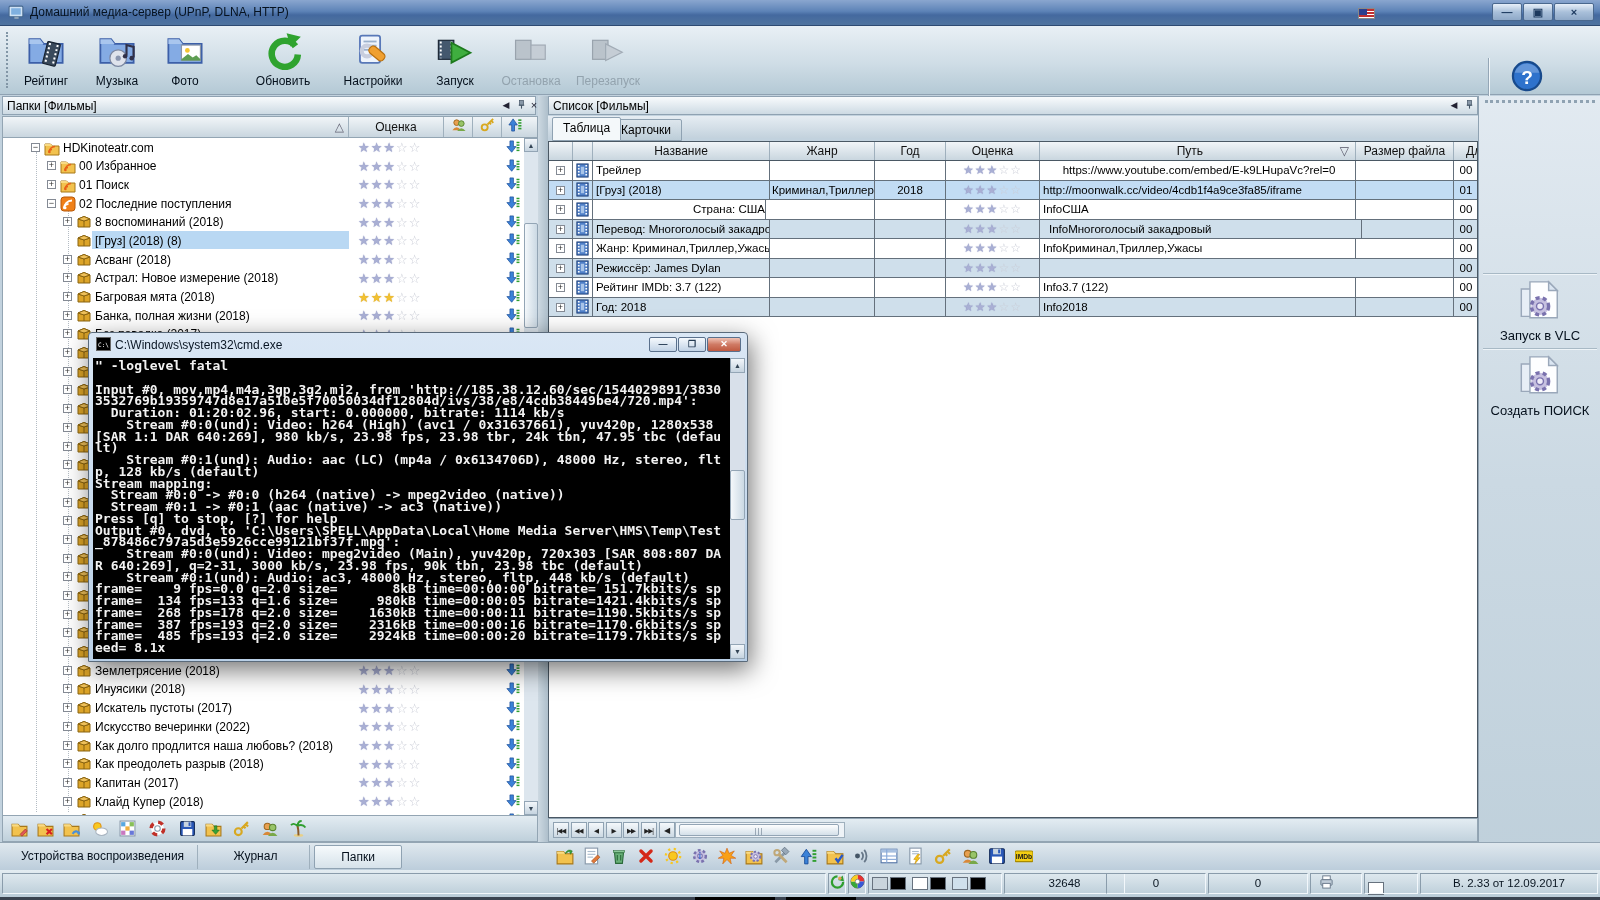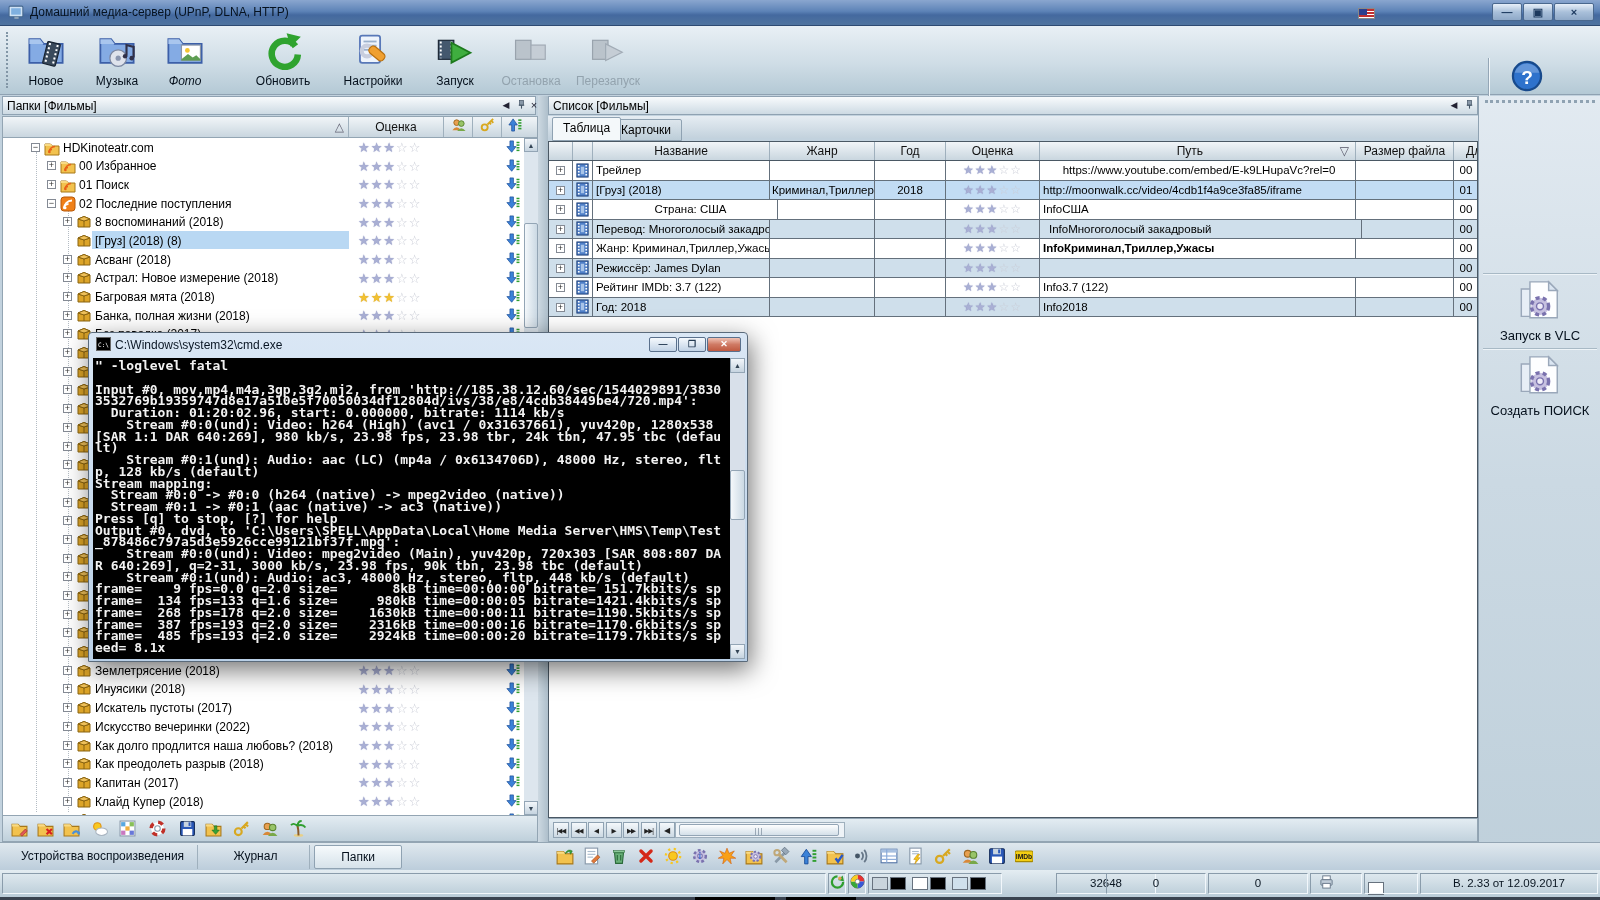--- a/index.html
+++ b/index.html
@@ -115,31 +115,31 @@
     <span id="gripper"></span>
     <div id="toolbar-buttons">
         <div class="tbtn" style="margin-left: 14px; width: 64px;"><span class="ico"><svg width="38" height="38" viewBox="0 0 32 32">
               <path d="M2 6 h9 l3 4 h16 v16 H2 Z" fill="#84abe4" stroke="#3c5fa8" stroke-width="1.5"></path>
               <path d="M2 6 h9 l3 4 H2 Z" fill="#a9c6ee"></path>
               <g transform="rotate(14 21 19)">
                 <rect x="15" y="9" width="11" height="19" rx="1" fill="#3a4a5c" stroke="#172230"></rect>
                 <line x1="17.2" y1="10" x2="17.2" y2="28" stroke="#fff" stroke-width="1.7" stroke-dasharray="1.7 1.9"></line>
                 <line x1="23.8" y1="10" x2="23.8" y2="28" stroke="#fff" stroke-width="1.7" stroke-dasharray="1.7 1.9"></line>
               </g>
-            </svg></span><div class="tlbl">Новое</div></div>
+            </svg></span><div class="tlbl">Рейтинг</div></div>
         <div class="tbtn" style="margin-left: 10px; width: 58px;"><span class="ico"><svg width="38" height="38" viewBox="0 0 32 32">
               <path d="M2 6 h9 l3 4 h16 v16 H2 Z" fill="#84abe4" stroke="#3c5fa8" stroke-width="1.5"></path>
               <path d="M2 6 h9 l3 4 H2 Z" fill="#a9c6ee"></path>
               <circle cx="17" cy="22" r="7" fill="#dfe3ec" stroke="#7a86a0"></circle>
               <circle cx="17" cy="22" r="2.2" fill="#8a96b0"></circle>
               <path d="M24 20 v-9 l6 1.5 v9" stroke="#303048" stroke-width="1.8" fill="none"></path>
               <circle cx="22.8" cy="20.5" r="1.9" fill="#303048"></circle>
               <circle cx="28.4" cy="22" r="1.9" fill="#303048"></circle>
             </svg></span><div class="tlbl">Музыка</div></div>
-        <div class="tbtn" style="margin-left: 13px; width: 52px; font-style: italic;"><span class="ico"><svg width="38" height="38" viewBox="0 0 32 32">
+        <div class="tbtn" style="margin-left: 13px; width: 52px;"><span class="ico"><svg width="38" height="38" viewBox="0 0 32 32">
               <path d="M2 6 h9 l3 4 h16 v16 H2 Z" fill="#84abe4" stroke="#3c5fa8" stroke-width="1.5"></path>
               <path d="M2 6 h9 l3 4 H2 Z" fill="#a9c6ee"></path>
               <rect x="13" y="11" width="16" height="13" fill="#fff" stroke="#8a96a8"></rect>
               <circle cx="18" cy="15.5" r="2" fill="#f4c430"></circle>
               <path d="M13 23 l5.5-4.5 4 3 3-2 3.5 3.5 v1 H13z" fill="#5e9e52"></path>
             </svg></span><div class="tlbl">Фото</div></div>
         <div class="tbtn" style="margin-left: 37px; width: 70px;"><span class="ico"><svg width="38" height="38" viewBox="0 0 32 32">
               <path d="M26.5 12 A11 11 0 1 0 28.5 19" fill="none" stroke="#2fa32f" stroke-width="5.5"></path>
               <path d="M19 1 l12 3 -8.5 8.5z" fill="#2fa32f"></path>
             </svg></span><div class="tlbl">Обновить</div></div>
@@ -907,21 +907,21 @@
         </div>
         <div class="trw">
           <span class="xbox">+</span>
           <span class="tcell" style="left: 0px; width: 24px;"></span>
           <span class="tcell" style="left: 24px; width: 20px; padding: 1.5px 0px 0px 2px;"><span class="ico"><svg width="15" height="15" viewBox="0 0 16 16">
                 <rect x="2" y="1" width="12" height="14" fill="#5080c8" stroke="#1c3c74"></rect>
                 <line x1="4" y1="2" x2="4" y2="15" stroke="#fff" stroke-width="1.8" stroke-dasharray="1.6 1.6"></line>
                 <line x1="12" y1="2" x2="12" y2="15" stroke="#fff" stroke-width="1.8" stroke-dasharray="1.6 1.6"></line>
                 <rect x="6.2" y="4" width="3.6" height="8" fill="#a8c4e8"></rect>
               </svg></span></span>
-          <span class="tcell" style="left: 52px; width: 177px; text-align: center; padding-left: 3px;">Страна: США</span>
+          <span class="tcell" style="left: 40px; width: 177px; text-align: right; padding-left: 3px;">Страна: США</span>
           <span class="tcell" style="left: 221px; width: 105px; text-align: left; padding-left: 2px;"></span>
           <span class="tcell" style="left: 326px; width: 71px; text-align: center; padding-left: 0px;"></span>
           <span class="tcell" style="left: 397px; width: 94px; text-align: center; padding-left: 0px;"><span class="stars" style="font-size: 12px; position: static;"><span class="st f">★</span><span class="st f">★</span><span class="st f">★</span><span class="st e">☆</span><span class="st e">☆</span></span></span>
           <span class="tcell" style="left: 491px; width: 316px; text-align: left; padding-left: 3px;">InfoСША</span>
           <span class="tcell" style="left: 807px; width: 98px; text-align: left; padding-left: 2px;"></span>
           <span class="tcell" style="left: 905px; width: 25px; text-align: center; padding-left: 0px;">00</span>
         </div>
         <div class="trw alt">
           <span class="xbox">+</span>
           <span class="tcell" style="left: 0px; width: 24px;"></span>
@@ -945,21 +945,21 @@
           <span class="tcell" style="left: 24px; width: 20px; padding: 1.5px 0px 0px 2px;"><span class="ico"><svg width="15" height="15" viewBox="0 0 16 16">
                 <rect x="2" y="1" width="12" height="14" fill="#5080c8" stroke="#1c3c74"></rect>
                 <line x1="4" y1="2" x2="4" y2="15" stroke="#fff" stroke-width="1.8" stroke-dasharray="1.6 1.6"></line>
                 <line x1="12" y1="2" x2="12" y2="15" stroke="#fff" stroke-width="1.8" stroke-dasharray="1.6 1.6"></line>
                 <rect x="6.2" y="4" width="3.6" height="8" fill="#a8c4e8"></rect>
               </svg></span></span>
           <span class="tcell" style="left: 44px; width: 177px; text-align: left; padding-left: 3px;">Жанр: Криминал,Триллер,Ужасы</span>
           <span class="tcell" style="left: 221px; width: 105px; text-align: left; padding-left: 2px;"></span>
           <span class="tcell" style="left: 326px; width: 71px; text-align: center; padding-left: 0px;"></span>
           <span class="tcell" style="left: 397px; width: 94px; text-align: center; padding-left: 0px;"><span class="stars" style="font-size: 12px; position: static;"><span class="st f">★</span><span class="st f">★</span><span class="st f">★</span><span class="st e">☆</span><span class="st e">☆</span></span></span>
-          <span class="tcell" style="left: 491px; width: 316px; text-align: left; padding-left: 3px; font-weight: bold;">InfoКриминал,Триллер,Ужасы</span>
+          <span class="tcell" style="left: 491px; width: 316px; text-align: left; padding-left: 3px;">InfoКриминал,Триллер,Ужасы</span>
           <span class="tcell" style="left: 807px; width: 98px; text-align: left; padding-left: 2px;"></span>
           <span class="tcell" style="left: 905px; width: 25px; text-align: center; padding-left: 0px;">00</span>
         </div>
         <div class="trw alt">
           <span class="xbox">+</span>
           <span class="tcell" style="left: 0px; width: 24px;"></span>
           <span class="tcell" style="left: 24px; width: 20px; padding: 1.5px 0px 0px 2px;"><span class="ico"><svg width="15" height="15" viewBox="0 0 16 16">
                 <rect x="2" y="1" width="12" height="14" fill="#5080c8" stroke="#1c3c74"></rect>
                 <line x1="4" y1="2" x2="4" y2="15" stroke="#fff" stroke-width="1.8" stroke-dasharray="1.6 1.6"></line>
                 <line x1="12" y1="2" x2="12" y2="15" stroke="#fff" stroke-width="1.8" stroke-dasharray="1.6 1.6"></line>
@@ -1166,21 +1166,21 @@
             <circle cx="8" cy="8" r="2.4" fill="#fff" stroke="#888"></circle>
           </svg></span></span>
     <span class="scell" style="left:868px;width:134px" id="st-swatches">
         <span class="swatch" style="left: 3px; top: 3px; background: rgb(201, 212, 220);"></span>
         <span class="swatch" style="left: 21px; top: 3px; background: rgb(0, 0, 0);"></span>
         <span class="swatch" style="left: 43px; top: 3px; background: rgb(255, 255, 255);"></span>
         <span class="swatch" style="left: 61px; top: 3px; background: rgb(0, 0, 0);"></span>
         <span class="swatch" style="left: 83px; top: 3px; background: rgb(207, 224, 236);"></span>
         <span class="swatch" style="left: 101px; top: 3px; background: rgb(0, 0, 0);"></span>
       </span>
-    <span class="scell" style="left:1056px;width:100px">32648</span>
+    <span class="scell" style="left:1004px;width:121px">32648</span>
     <span class="scell" style="left:1106px;width:100px">0</span>
     <span class="scell" style="left:1208px;width:100px">0</span>
     <span class="scell" style="left:1310px;width:52px" id="st-printer"><span class="ico"><svg width="15" height="15" viewBox="0 0 16 16">
             <rect x="2" y="6" width="12" height="6" rx="1" fill="#c0ccd8" stroke="#68788a"></rect>
             <rect x="4" y="2" width="8" height="4" fill="#fff" stroke="#68788a"></rect>
             <rect x="4" y="10" width="8" height="5" fill="#fff" stroke="#68788a"></rect>
           </svg></span><span class="swatch" style="left: 30px; top: 3px; background: rgb(255, 255, 255); position: relative; display: inline-block; vertical-align: middle; margin-left: 4px;"></span></span>
     <span class="scell" style="left:1364px;width:54px"></span>
     <span class="scell" style="left:1420px;width:178px">В. 2.33 от 12.09.2017</span>
   </div>

